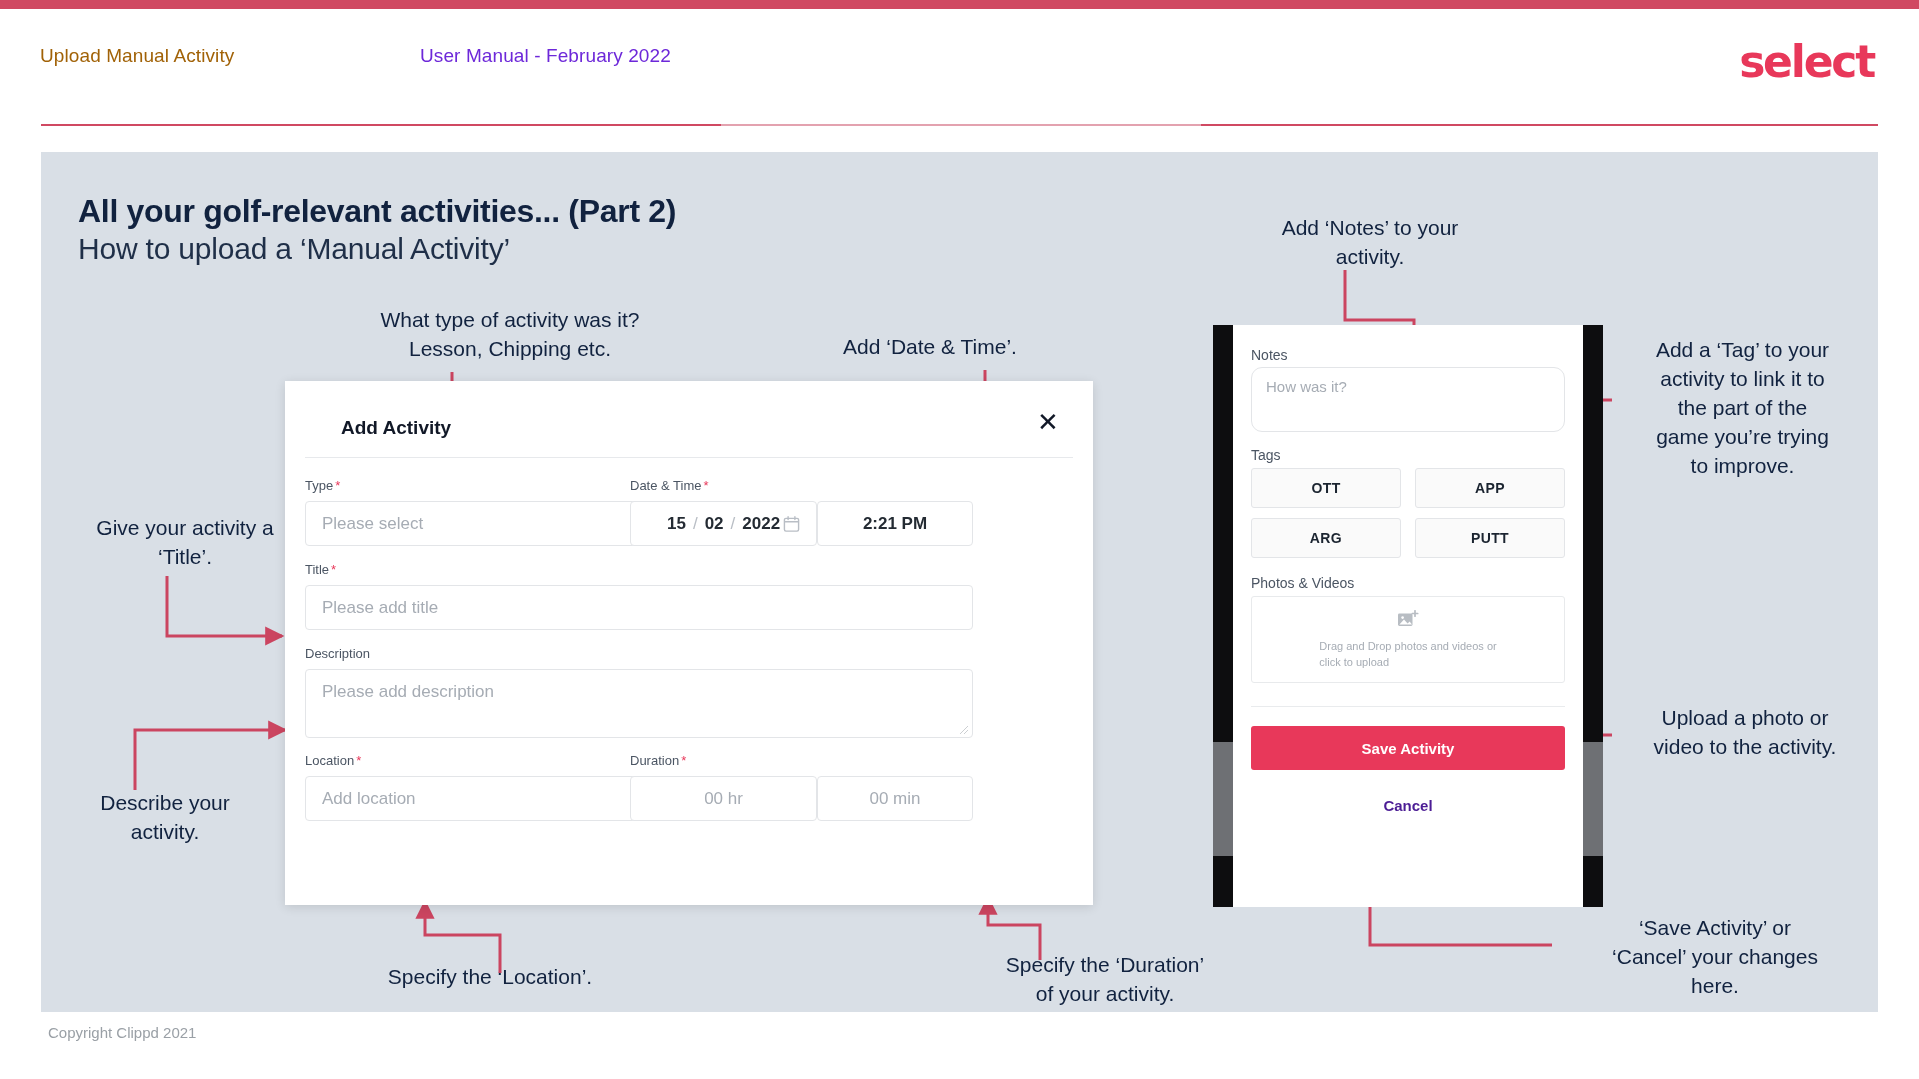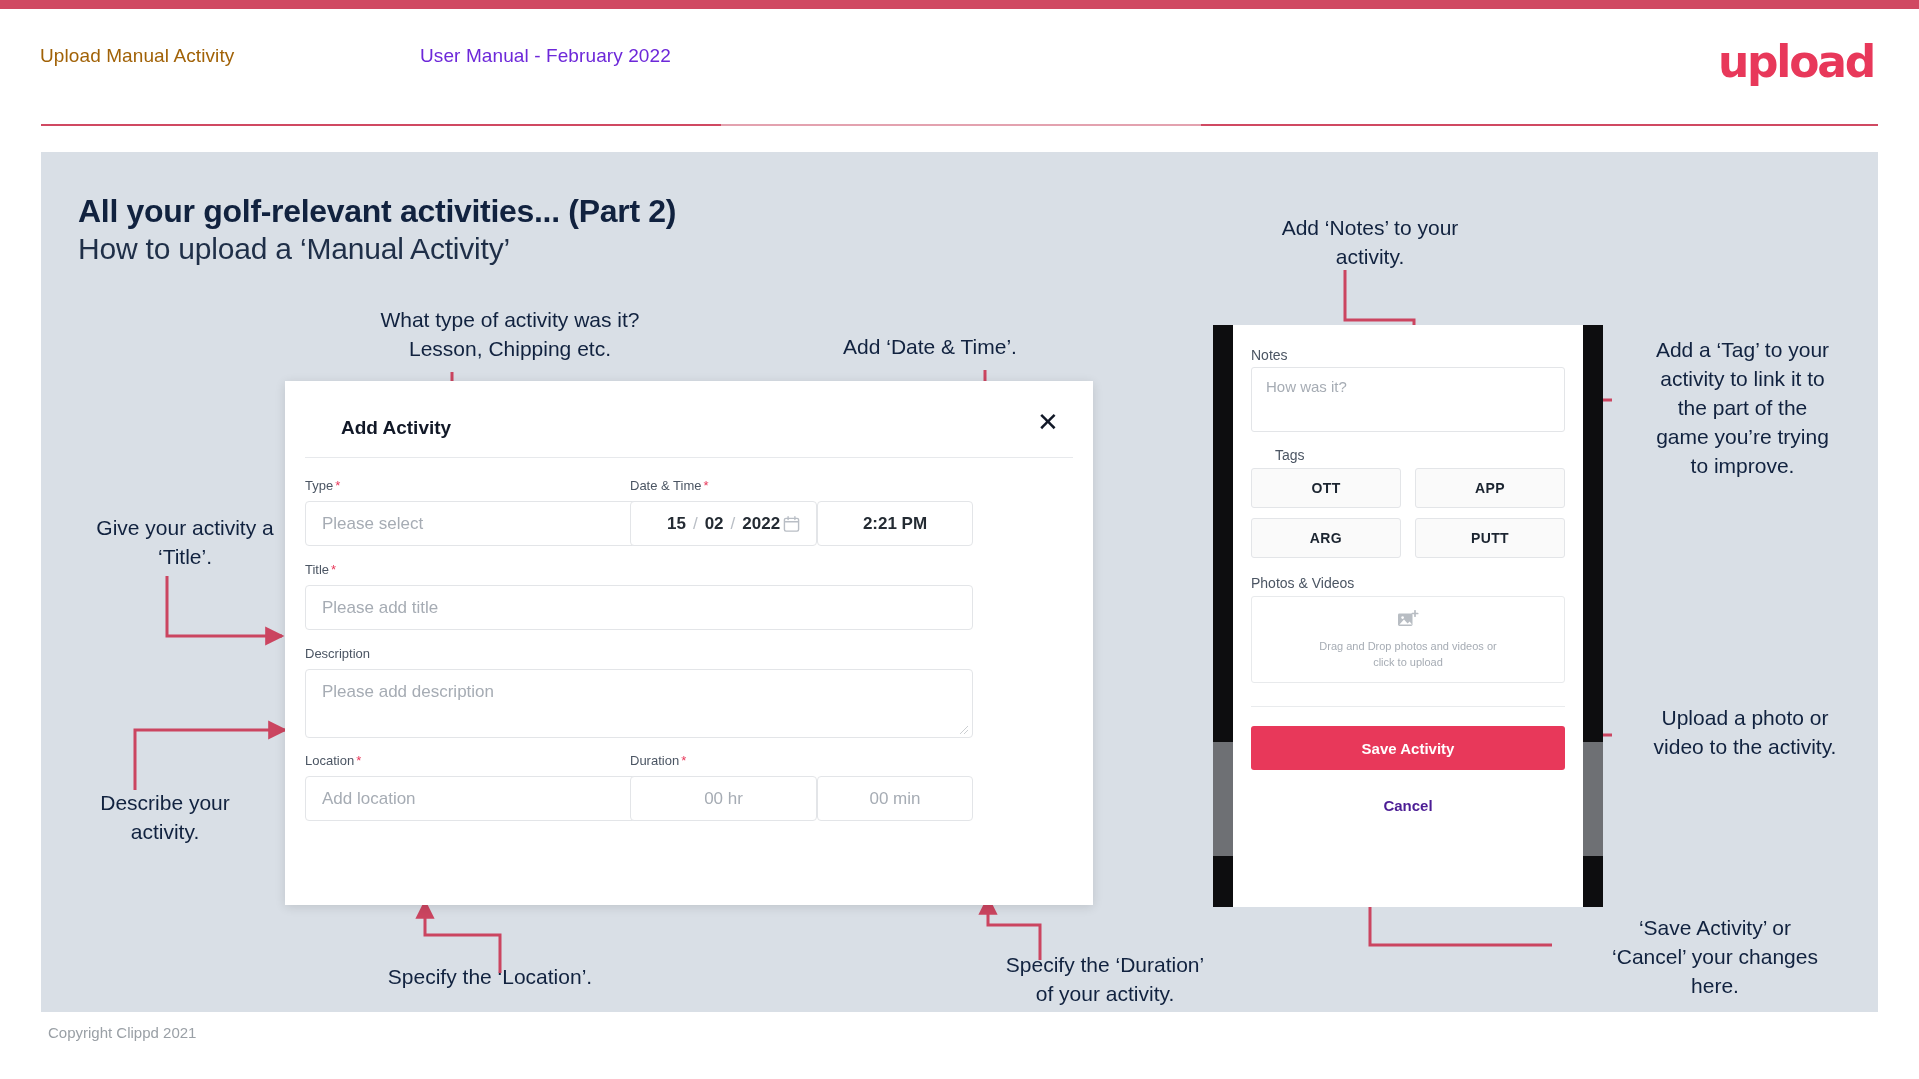--- a/index.html
+++ b/index.html
@@ -150,21 +150,21 @@
     position: absolute; left: 1233px; top: 325px;
     width: 350px; height: 582px;
     background: #ffffff;
     overflow: hidden;
   }
   .p-label {
     position: absolute; font-size: 14px; color: #4b5563;
   }
   .p-box {
     position: absolute;
-    border: 1px solid #e3e5e8; border-radius: 3px;
+    border: 1px solid #e3e5e8; border-radius: 11px;
     background: #fff;
   }
   .p-notes-ph {
     position: absolute; left: 14px; top: 10px;
     font-size: 15px; color: #a6acb4;
   }
   .tag-btn {
     position: absolute;
     border: 1px solid #e3e5e8; border-radius: 3px;
     background: #fafafa;
@@ -175,21 +175,21 @@
   }
   .drop-zone {
     position: absolute;
     border: 1px solid #e8eaec; border-radius: 3px;
     background: #fff;
     display: flex; flex-direction: column;
     align-items: center; justify-content: center;
     cursor: pointer;
   }
   .drop-txt {
-    font-size: 11px; color: #a6acb4; text-align: center;
+    font-size: 11px; color: #a6acb4; text-align: left;
     line-height: 16px; margin-top: 8px;
   }
   .p-hr {
     position: absolute; left: 18px;
     width: 314px; height: 1px; background: #e9ebed;
   }
   .save-btn {
     position: absolute;
     background: #e8385a; color: #fff;
     border-radius: 3px;
@@ -206,21 +206,21 @@
 </style>
 </head>
 <body>
 
 <div id="page">
 
   <div class="top-bar"></div>
 
   <div class="hdr-left">Upload Manual Activity</div>
   <div class="hdr-mid">User Manual - February 2022</div>
-  <div class="logo">upload</div>
+  <div class="logo">select</div>
   <div class="hdr-rule" style="left:41px;width:680px;"></div>
   <div class="hdr-rule faint" style="left:721px;width:480px;"></div>
   <div class="hdr-rule" style="left:1201px;width:677px;"></div>
 
   <div class="slide"></div>
   <div class="slide-title">All your golf-relevant activities... (Part 2)</div>
   <div class="slide-sub">How to upload a ‘Manual Activity’</div>
 
   <div class="anno" style="left:330px;top:305px;width:360px;">What type of activity was it?
 Lesson, Chipping etc.</div>
@@ -348,21 +348,21 @@
     <div class="phone-side" style="left:0;"></div>
     <div class="phone-side" style="right:0;"></div>
   </div>
 
   <div class="phone-screen">
     <div class="p-label" style="left:18px;top:22px;">Notes</div>
     <div class="p-box" style="left:18px;top:42px;width:314px;height:65px;">
       <div class="p-notes-ph">How was it?</div>
     </div>
 
-    <div class="p-label" style="left:18px;top:122px;margin-left:24px;">Tags</div>
+    <div class="p-label" style="left:18px;top:122px;">Tags</div>
     <div class="tag-btn" style="left:18px;top:143px;width:150px;height:40px;">OTT</div>
     <div class="tag-btn" style="left:182px;top:143px;width:150px;height:40px;">APP</div>
     <div class="tag-btn" style="left:18px;top:193px;width:150px;height:40px;">ARG</div>
     <div class="tag-btn" style="left:182px;top:193px;width:150px;height:40px;">PUTT</div>
 
     <div class="p-label" style="left:18px;top:250px;">Photos &amp; Videos</div>
     <div class="drop-zone" style="left:18px;top:271px;width:314px;height:87px;">
       <svg width="22" height="20" viewBox="0 0 22 20">
         <rect x="1" y="3.5" width="14.5" height="12.5" rx="1.4" fill="#b8bdc3"></rect>
         <circle cx="5.6" cy="7.6" r="1.3" fill="#ffffff"></circle>

